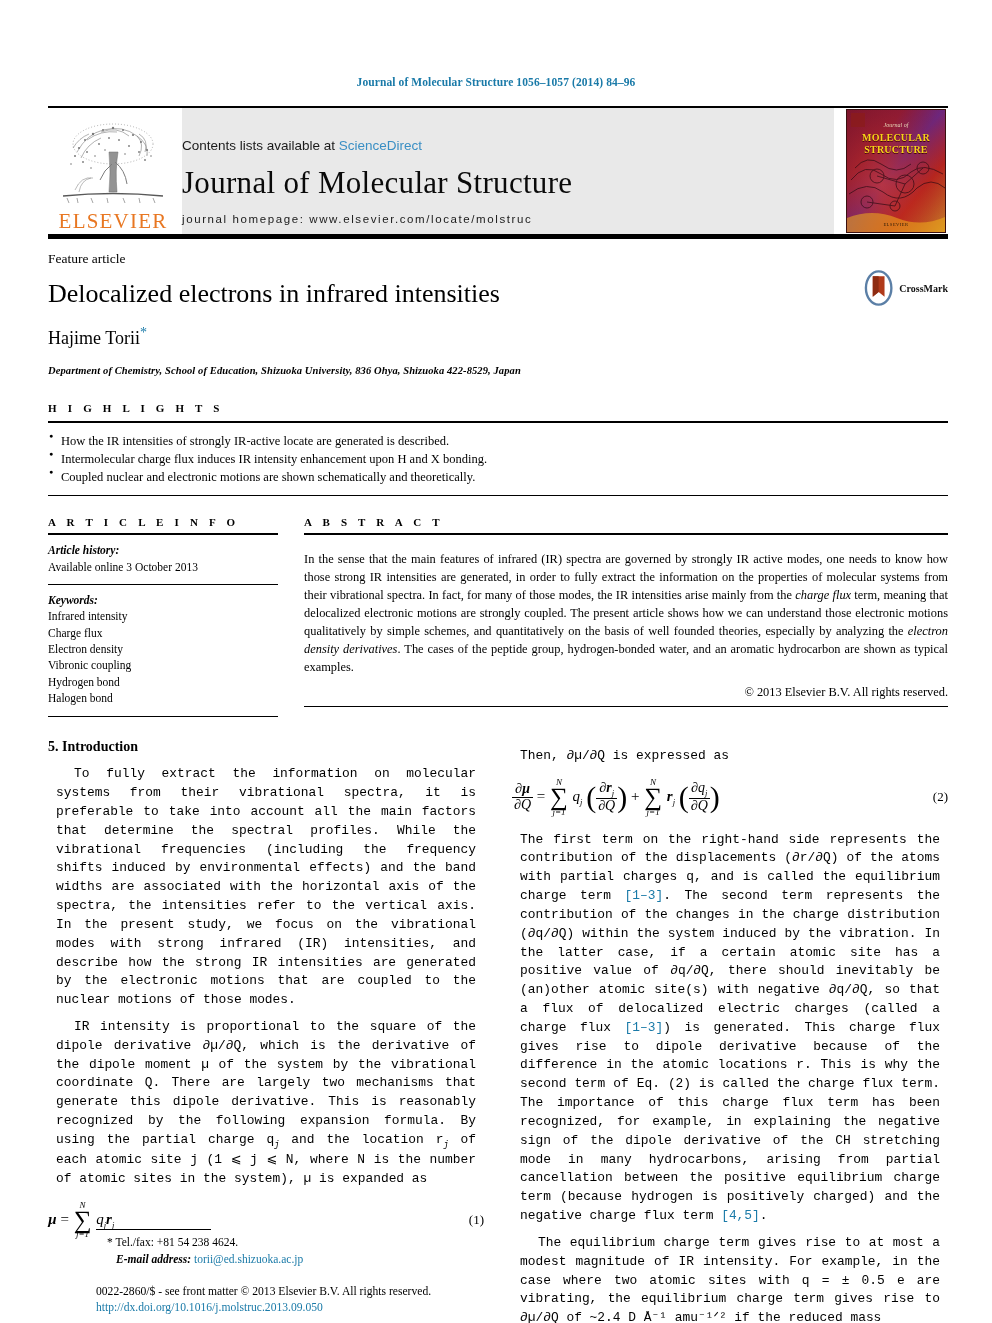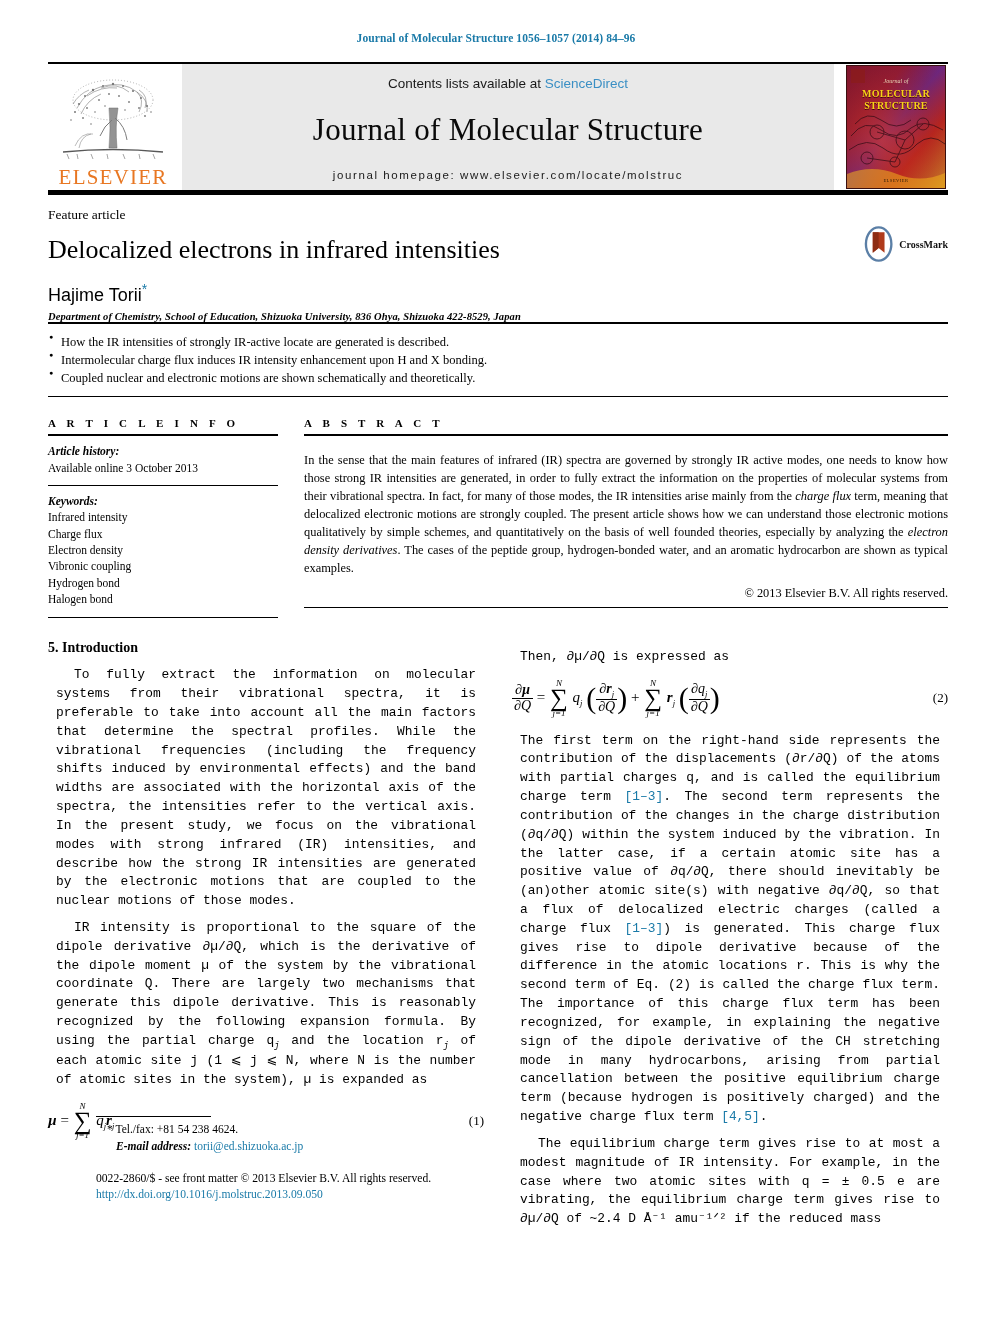--- a/index.html
+++ b/index.html
@@ -24,21 +24,21 @@
   }
 
   
   .running-head {
     text-align: center;
     color: #1a7aa8;
     font-family: "Liberation Serif", serif;
     font-weight: bold;
     font-size: 11.5px;
     letter-spacing: 0.1px;
-    padding-top: 32px;
+    padding-top: 76px;
   }
 
   
   .masthead {
     margin: 18px 44px 0 48px;
     border-top: 2.5px solid #000;
     display: flex;
     align-items: stretch;
     height: 126px;
   }
@@ -60,22 +60,22 @@
     letter-spacing: 1.2px;
     line-height: 1;
     margin-top: 1px;
   }
   .masthead-center {
     flex: 1 1 auto;
     background: #e9e9e9;
     display: flex;
     flex-direction: column;
     justify-content: space-between;
-    align-items: center;
-    padding: 12px 0 9px 0;
+    align-items: flex-start;
+    padding: 30px 0 9px 0;
     box-sizing: border-box;
     margin-left: 4px;
   }
   .contents-line {
     font-family: "Liberation Sans", sans-serif;
     font-size: 13.5px;
     color: #1a1a1a;
   }
   .contents-line .sd {
     color: #3a8fc4;
@@ -168,23 +168,23 @@
   .article-title {
     font-family: "Liberation Serif", serif;
     font-size: 26px;
     line-height: 1.15;
     color: #000;
     margin: 0 0 16px 0;
     font-weight: normal;
     max-width: 760px;
   }
   .author-line {
-    font-family: Liberation Sans, sans-serif;
+    font-family: Liberation Serif, serif;
     font-size: 18px;
-    margin-bottom: 5px;
+    margin-bottom: 16px;
   }
   .author-line .star {
     color: #1a7aa8;
     font-size: 14px;
     vertical-align: super;
   }
   .affiliation {
     font-family: "Liberation Serif", serif;
     font-style: italic;
     font-weight: bold;
@@ -354,21 +354,21 @@
     line-height: 0;
     font-weight: 300;
   }
   .sub { font-size: 8.5px; vertical-align: sub; font-style: italic; }
 
   
   .footnote-area {
     position: absolute;
     left: 48px;
     width: 436px;
-    bottom: 34px;
+    bottom: 20px;
   }
   .footnote-rule {
     width: 115px;
     border-top: 0.9px solid #000;
     margin-bottom: 4px;
   }
   .footnote {
     font-family: "Liberation Serif", serif;
     font-size: 11.5px;
     line-height: 1.45;
@@ -524,20 +524,23 @@
       <svg width="34" height="36" viewBox="0 0 34 36">
         <ellipse cx="17" cy="18" rx="13" ry="17" fill="#ffffff" stroke="#5b7fa6" stroke-width="2.4"></ellipse>
         <path d="M11 6 L23 6 L23 27 L17 22 L11 27 Z" fill="#b03a1a"></path>
         <path d="M11 6 L17 6 L17 22 L11 27 Z" fill="#8e2c12"></path>
       </svg>
       <span class="crossmark-word">CrossMark</span>
     </div>
   </div>
 
   <div class="section-block">
+    <div class="highlights-top">
+      <div class="hl-head">H I G H L I G H T S</div>
+    </div>
     <div class="rule-med"></div>
     <ul class="highlights-list">
       <li>How the IR intensities of strongly IR-active locate are generated is described.</li>
       <li>Intermolecular charge flux induces IR intensity enhancement upon H and X bonding.</li>
       <li>Coupled nuclear and electronic motions are shown schematically and theoretically.</li>
     </ul>
     <div class="rule-thin"></div>
   </div>
 
   <div class="info-abstract">

